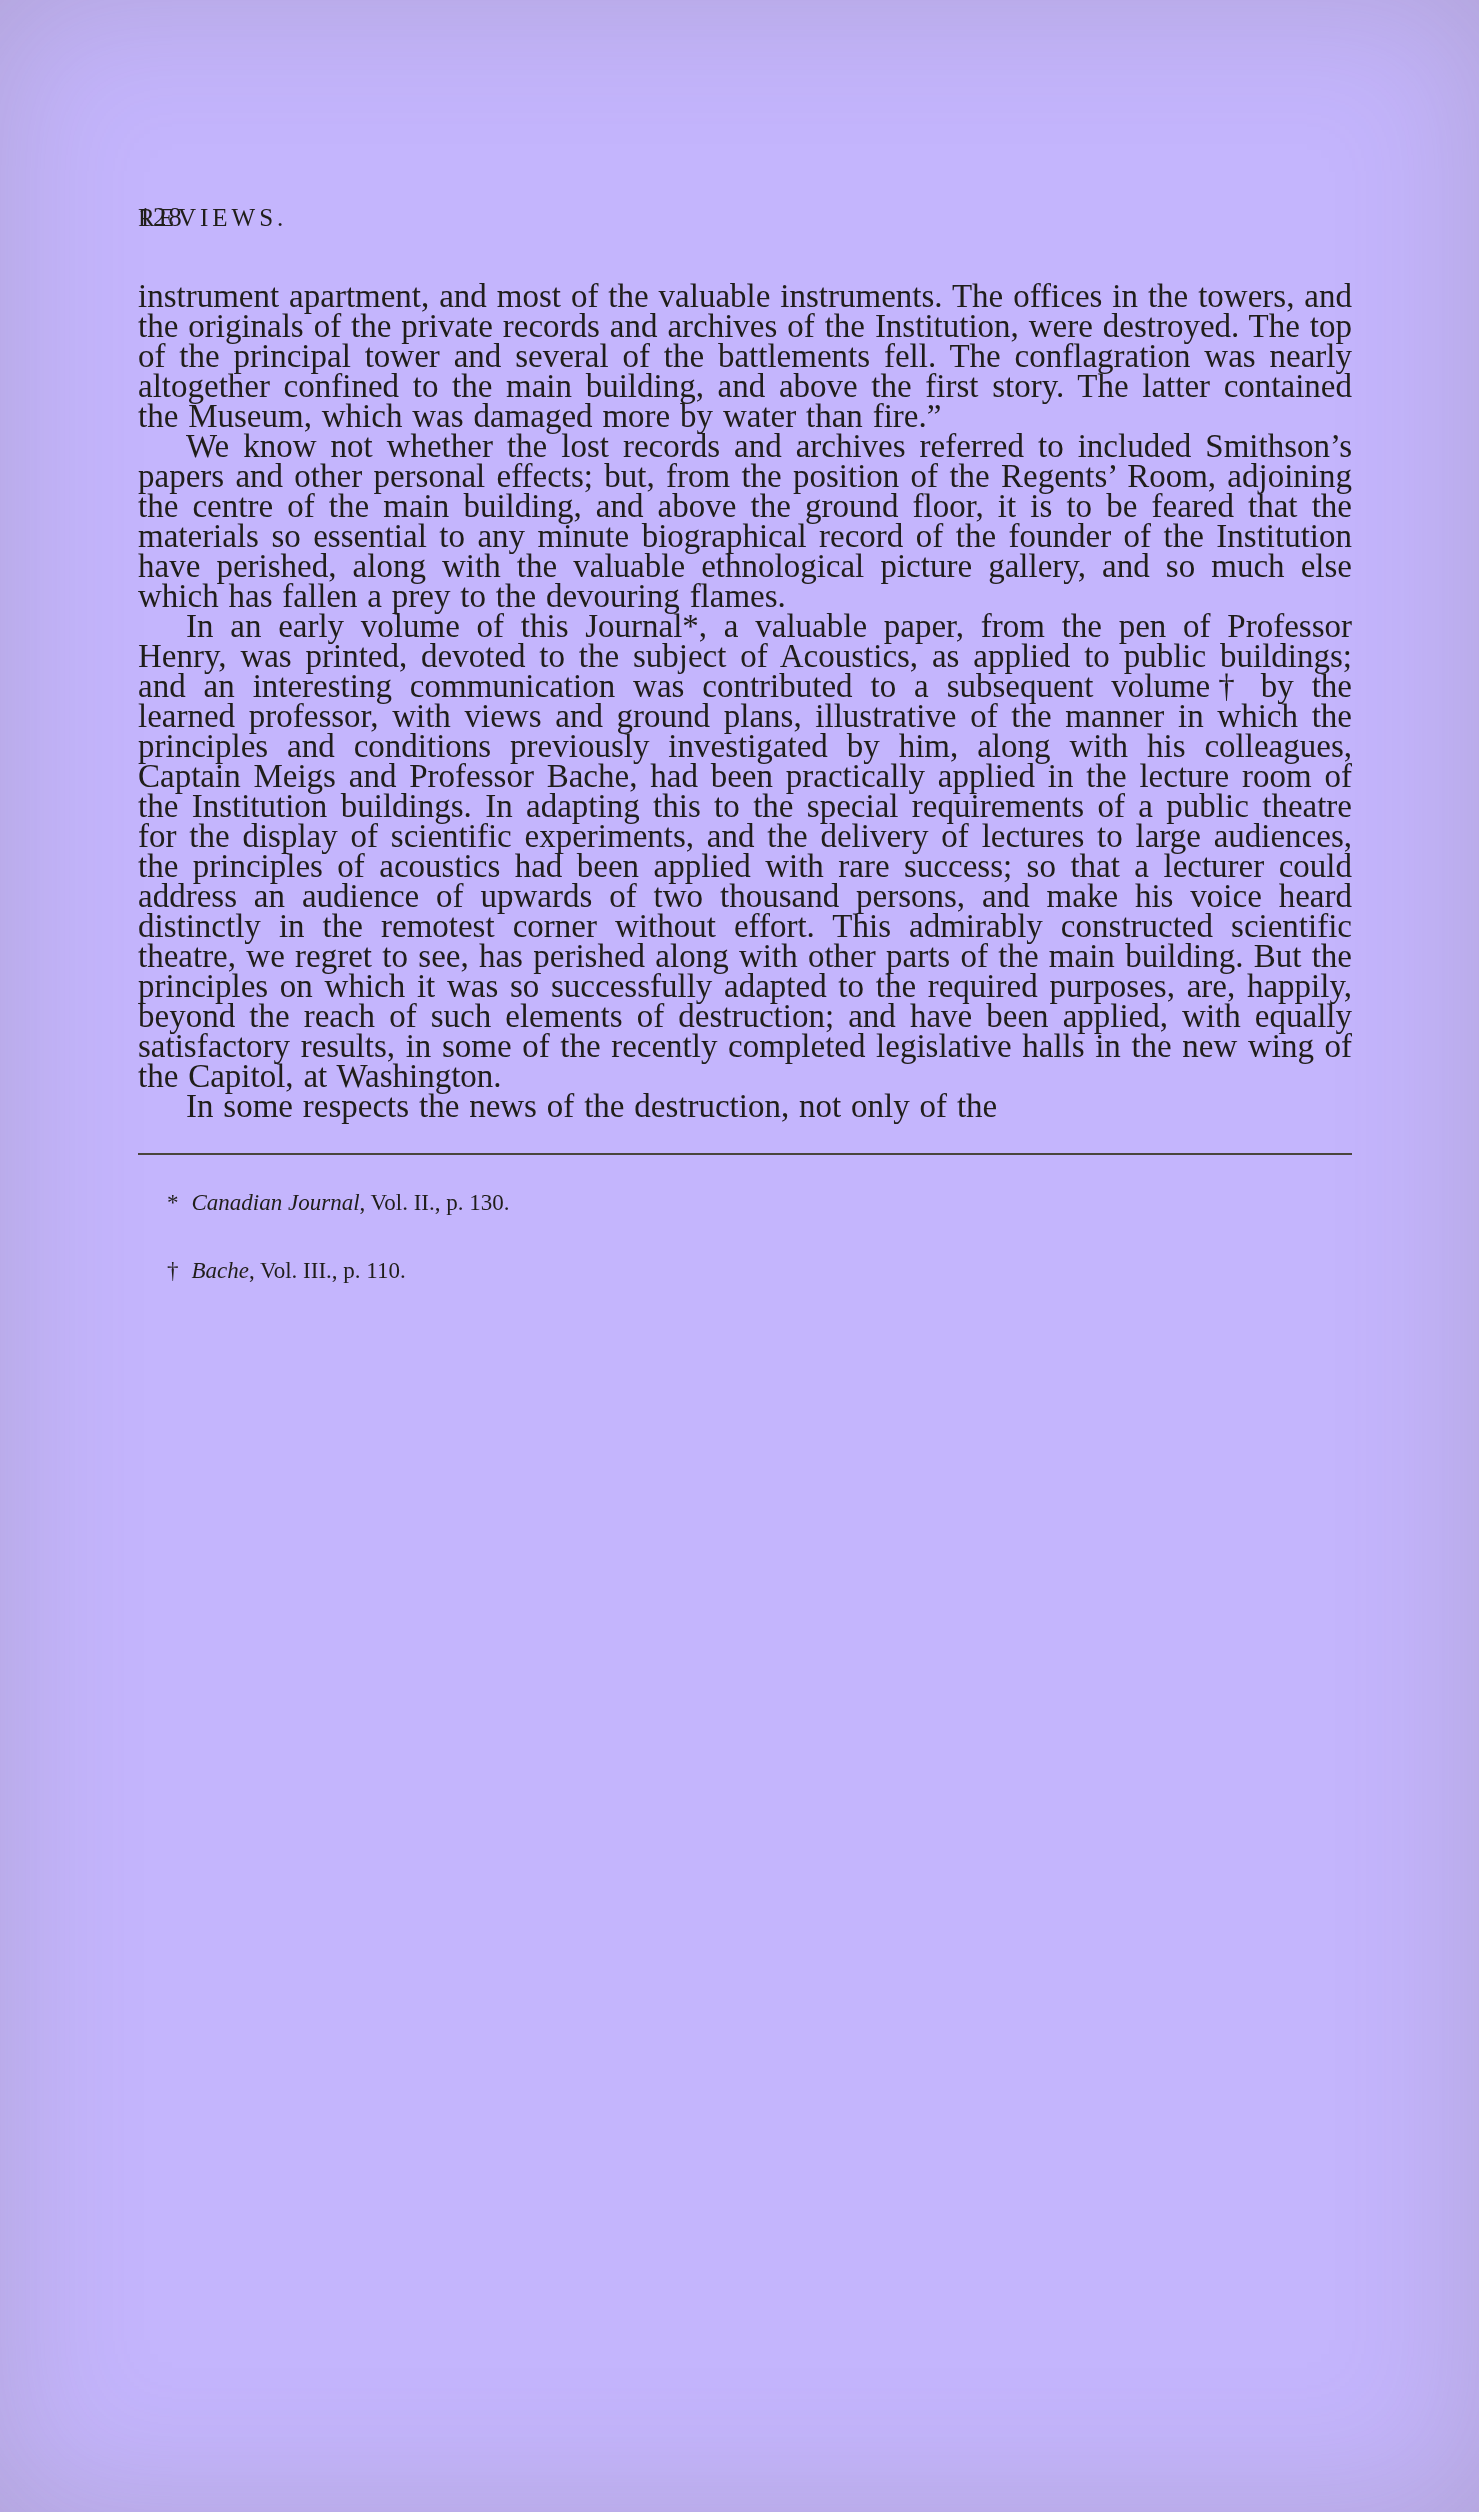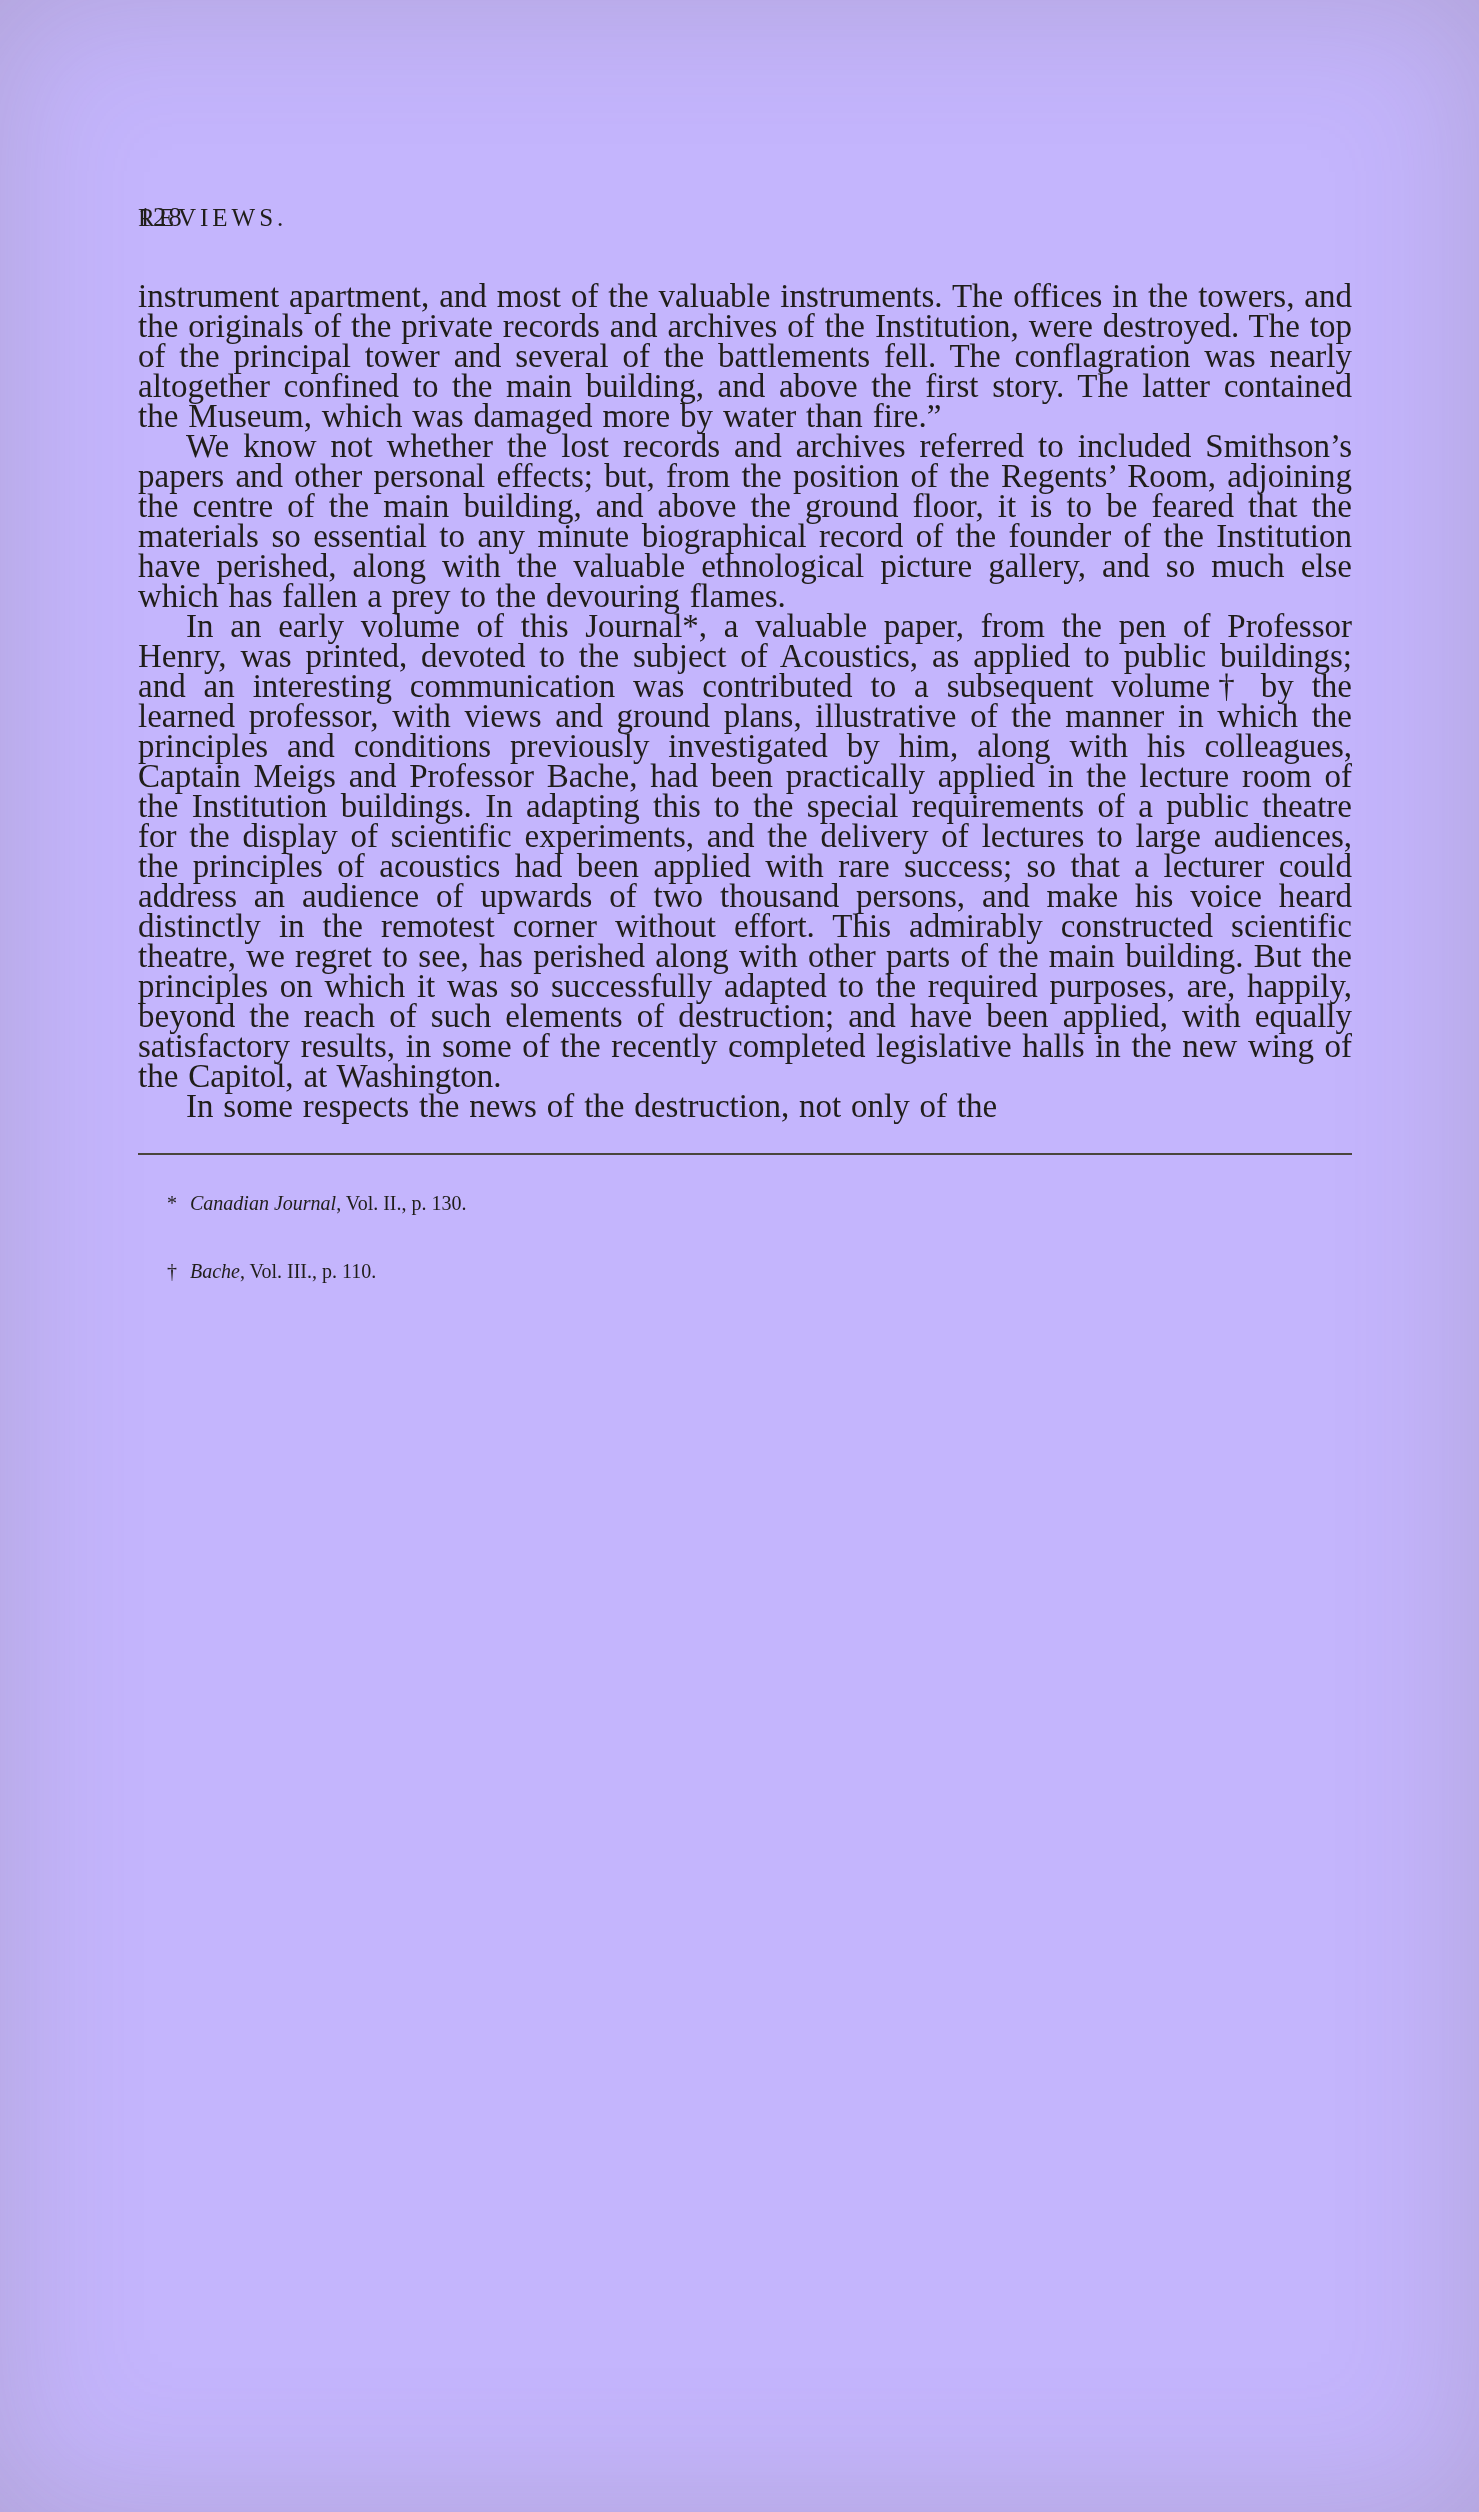--- a/index.html
+++ b/index.html
@@ -65,21 +65,21 @@
   }
 
   .footnote-rule {
     width: 100%;
     height: 0;
     border-top: 2.4px solid #4a453c;
     margin-bottom: 22.4px;
   }
 
   .footnote {
-    font-size: 20px;
+    font-size: 23px;
     line-height: 40px;
     padding-left: 29px;
     margin-top: 28px;
   }
 
   .footnote .fn-marker {
     display: inline-block;
     margin-right: 13px;
   }
 

